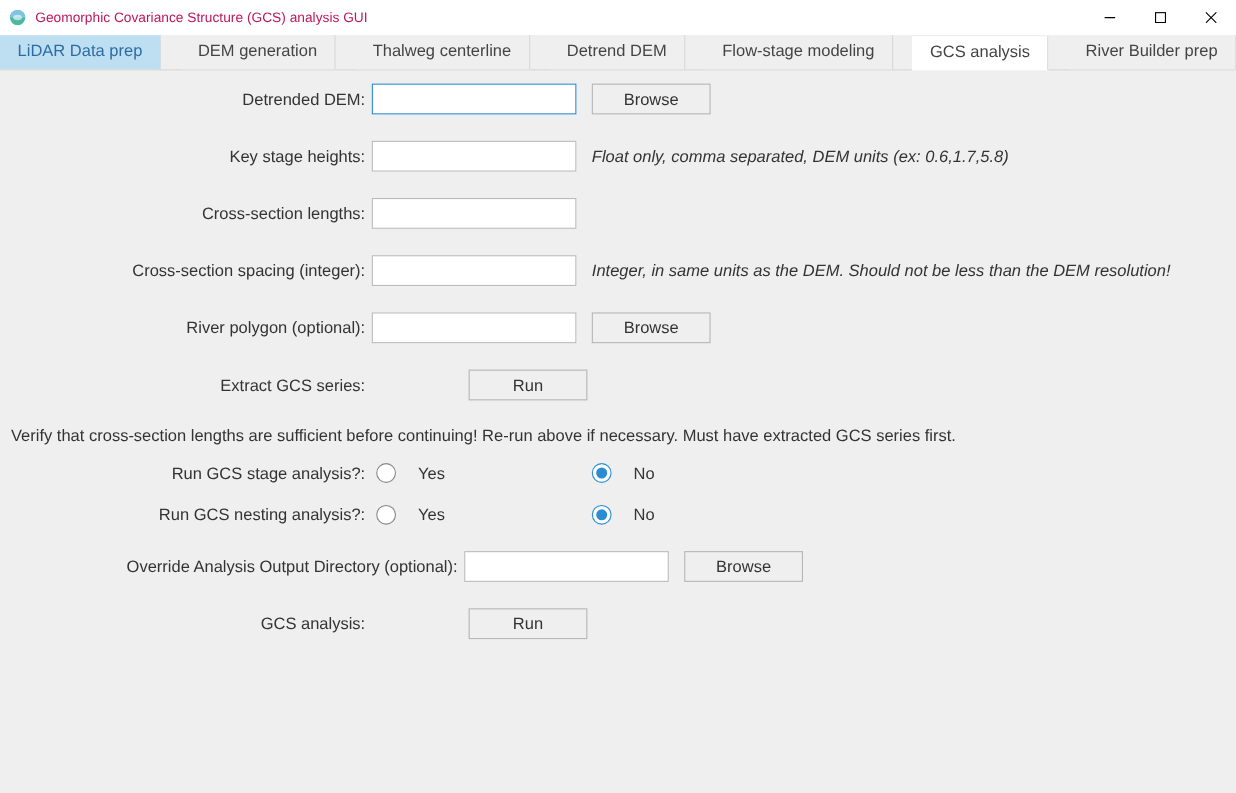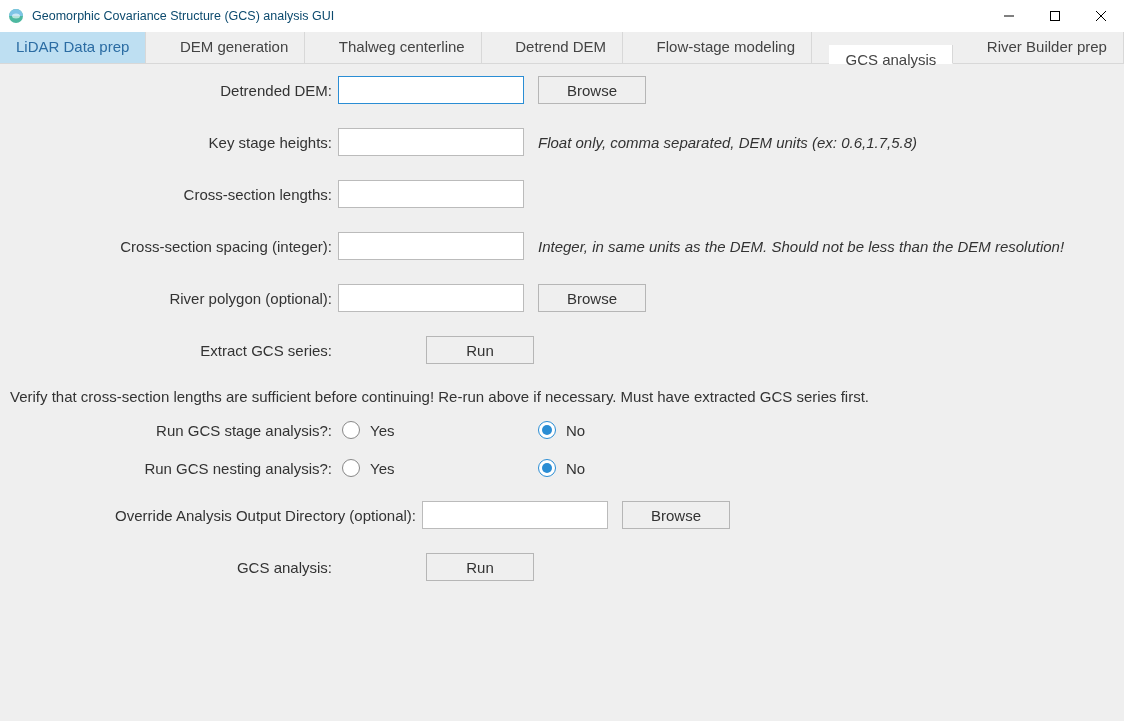--- a/index.html
+++ b/index.html
@@ -21,21 +21,21 @@
       padding: 0 0 0 8px;
     }
     .titlebar .icon {
       width: 16px; height: 16px;
       margin-right: 8px;
       display: inline-flex;
     }
     .titlebar .title {
       flex: 1;
       font-size: 12.5px;
-      color: #0c4a6e;
+      color: #be185d;
     }
     .window-controls { display: flex; height: 100%; }
     .win-btn {
       width: 46px;
       display: flex;
       align-items: center;
       justify-content: center;
       font-size: 13px;
       color: #000;
     }
@@ -59,21 +59,20 @@
       background: #efefef;
       cursor: pointer;
       white-space: nowrap;
     }
     .tab.first { background: #bedff2; color: #2b6ca3; }
     .tab.active {
       background: #ffffff;
       border-bottom: 1px solid #ffffff;
       position: relative;
       top: 1px;
-      margin-top: 12px;
     }
     .form-area {
       padding: 12px 10px;
     }
     .row {
       display: flex;
       align-items: center;
       margin-bottom: 24px;
     }
     .row.tight { margin-bottom: 20px; }
@@ -121,21 +120,21 @@
       padding: 0 18px;
     }
     .verify-text {
       font-size: 15px;
       color: #333;
       margin: 4px 0 16px 0;
     }
     .radio-group {
       display: inline-flex;
       align-items: center;
-      gap: 10px;
+      gap: 20px;
     }
     .radio-circle {
       width: 18px; height: 18px;
       border: 1.5px solid #888;
       border-radius: 50%;
       display: inline-flex;
       align-items: center;
       justify-content: center;
       background: #fff;
     }

